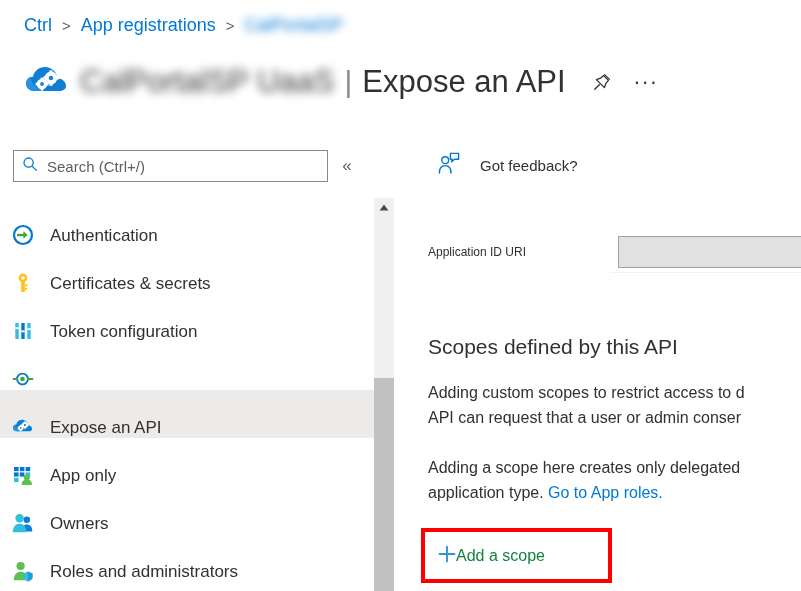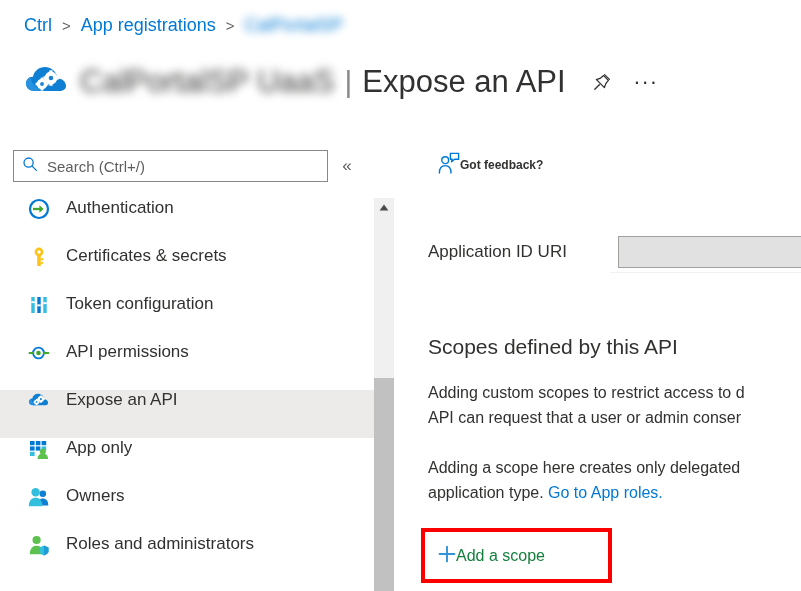--- a/index.html
+++ b/index.html
@@ -150,22 +150,22 @@
   }
   #nav-list {
     position: absolute;
     left: 0;
     top: 58px;
     width: 374px;
   }
   .nav-item {
     height: 48px;
     display: flex;
-    align-items: flex-start;
-    padding-left: 28px;
+    align-items: flex-end;
+    padding-left: 12px;
     box-sizing: border-box;
     cursor: pointer;
     font-size: 17px;
     color: #323130;
   }
   .nav-item.selected { background: #edebe9; }
   .nav-icon {
     width: 22px;
     height: 22px;
     margin-right: 16px;
@@ -216,35 +216,34 @@
   }
   #feedback-row {
     position: absolute;
     left: 10px;
     top: 12px;
     display: flex;
     align-items: center;
     cursor: pointer;
   }
   #feedback-label {
+    font-size: 15px;
+    color: #323130;
+    margin-left: 20px;
+    white-space: nowrap;
+  }
+  #appid-row {
+    position: absolute;
+    left: 0;
+    top: 96px;
+    display: flex;
+    align-items: center;
+  }
+  #appid-label {
     font-size: 12px;
-    color: #323130;
-    margin-left: 0;
-    white-space: nowrap;
-    font-weight: bold;
-  }
-  #appid-row {
-    position: absolute;
-    left: 0;
-    top: 96px;
-    display: flex;
-    align-items: center;
-  }
-  #appid-label {
-    font-size: 17px;
     color: #323130;
     width: 190px;
     white-space: nowrap;
   }
   #appid-input {
     width: 190px;
     height: 32px;
     background: #e1e1e1;
     border: 1px solid #a19f9d;
     box-sizing: border-box;
@@ -431,21 +430,20 @@
 
     <div class="nav-item">
       <span class="nav-icon">
         <svg width="22" height="22" viewBox="0 0 22 22">
           <circle cx="10.5" cy="11" r="5.4" fill="none" stroke="#0078d4" stroke-width="1.9"></circle>
           <circle cx="10.5" cy="11" r="2.3" fill="#3fa72f"></circle>
           <path d="M1.6 11 H5.2" stroke="#3fa72f" stroke-width="2.1" stroke-linecap="round"></path>
           <path d="M16 11 H20.4" stroke="#3fa72f" stroke-width="2.1" stroke-linecap="round"></path>
         </svg>
       </span>
-      <span class="nav-label">API permissions</span>
     </div>
 
     <div class="nav-item selected">
       <span class="nav-icon">
         <svg width="22" height="22" viewBox="0 0 46 46">
           <path d="M11 32 C5 32 2 28.5 2 24.5 C2 20.5 5.5 17.5 9 17.8 C10 12 15 8 21 8 C27.5 8 33 13 33.5 19.5 C38.5 19.5 42 23 42 27 C42 30.5 39 32 35 32 Z" fill="#0f7fd4"></path>
           <path d="M11 32 C5 32 2 28.5 2 24.5 C2 21.5 4 19 6.6 18.1 C7 25 13 31 21 31.4 Z" fill="#2892e0"></path>
           <g fill="#ffffff">
             <circle cx="27" cy="19" r="6.4"></circle>
             <circle cx="18" cy="25" r="5.3"></circle>

